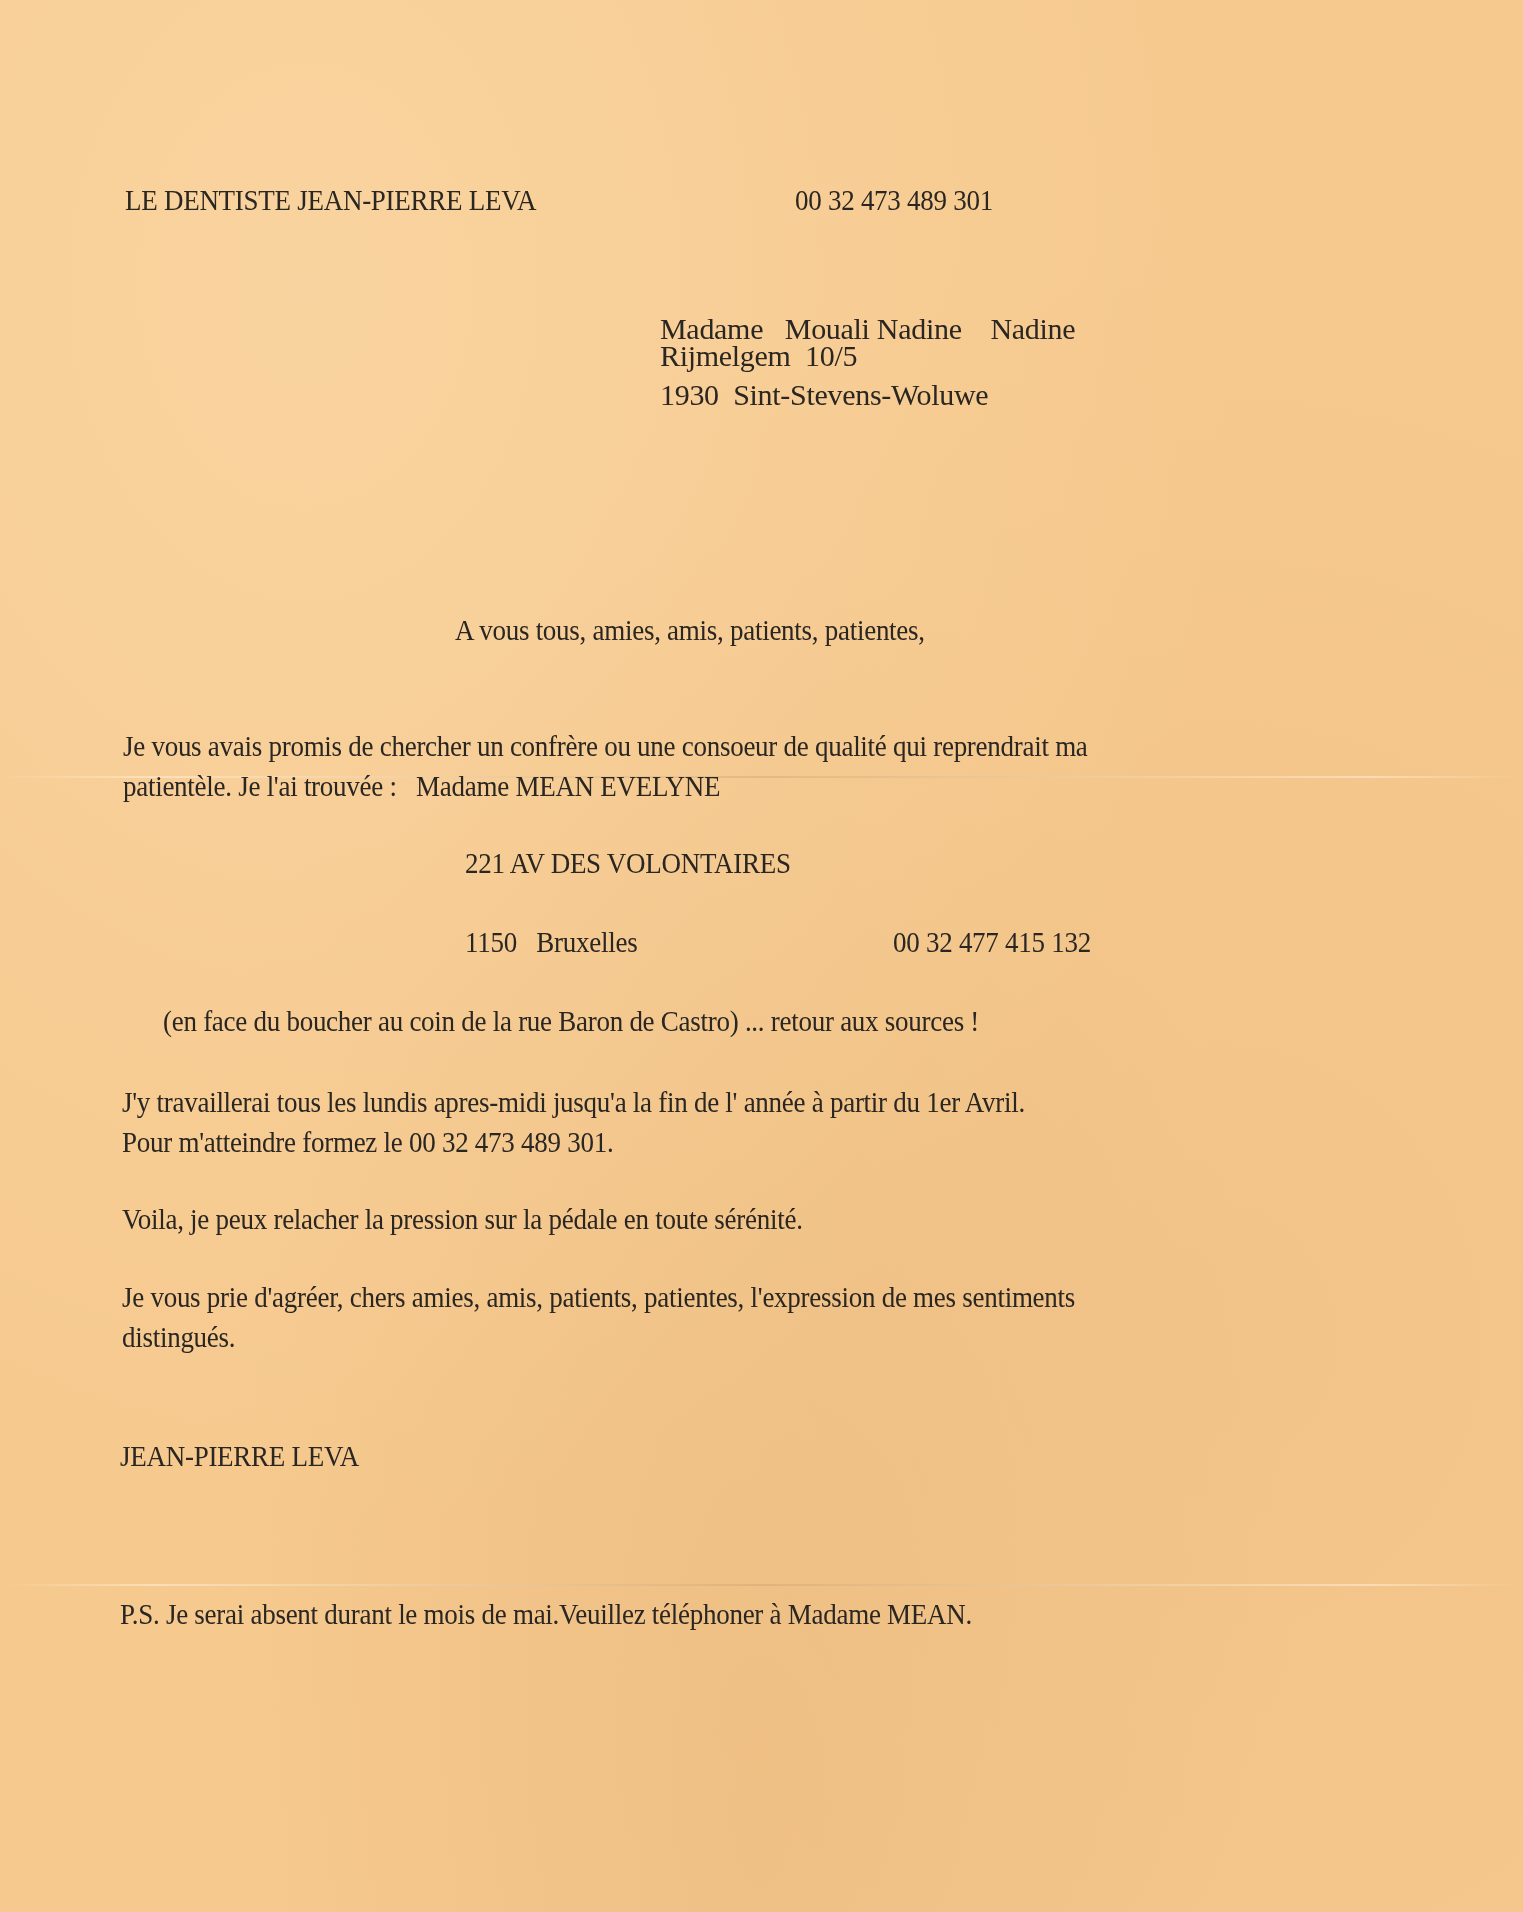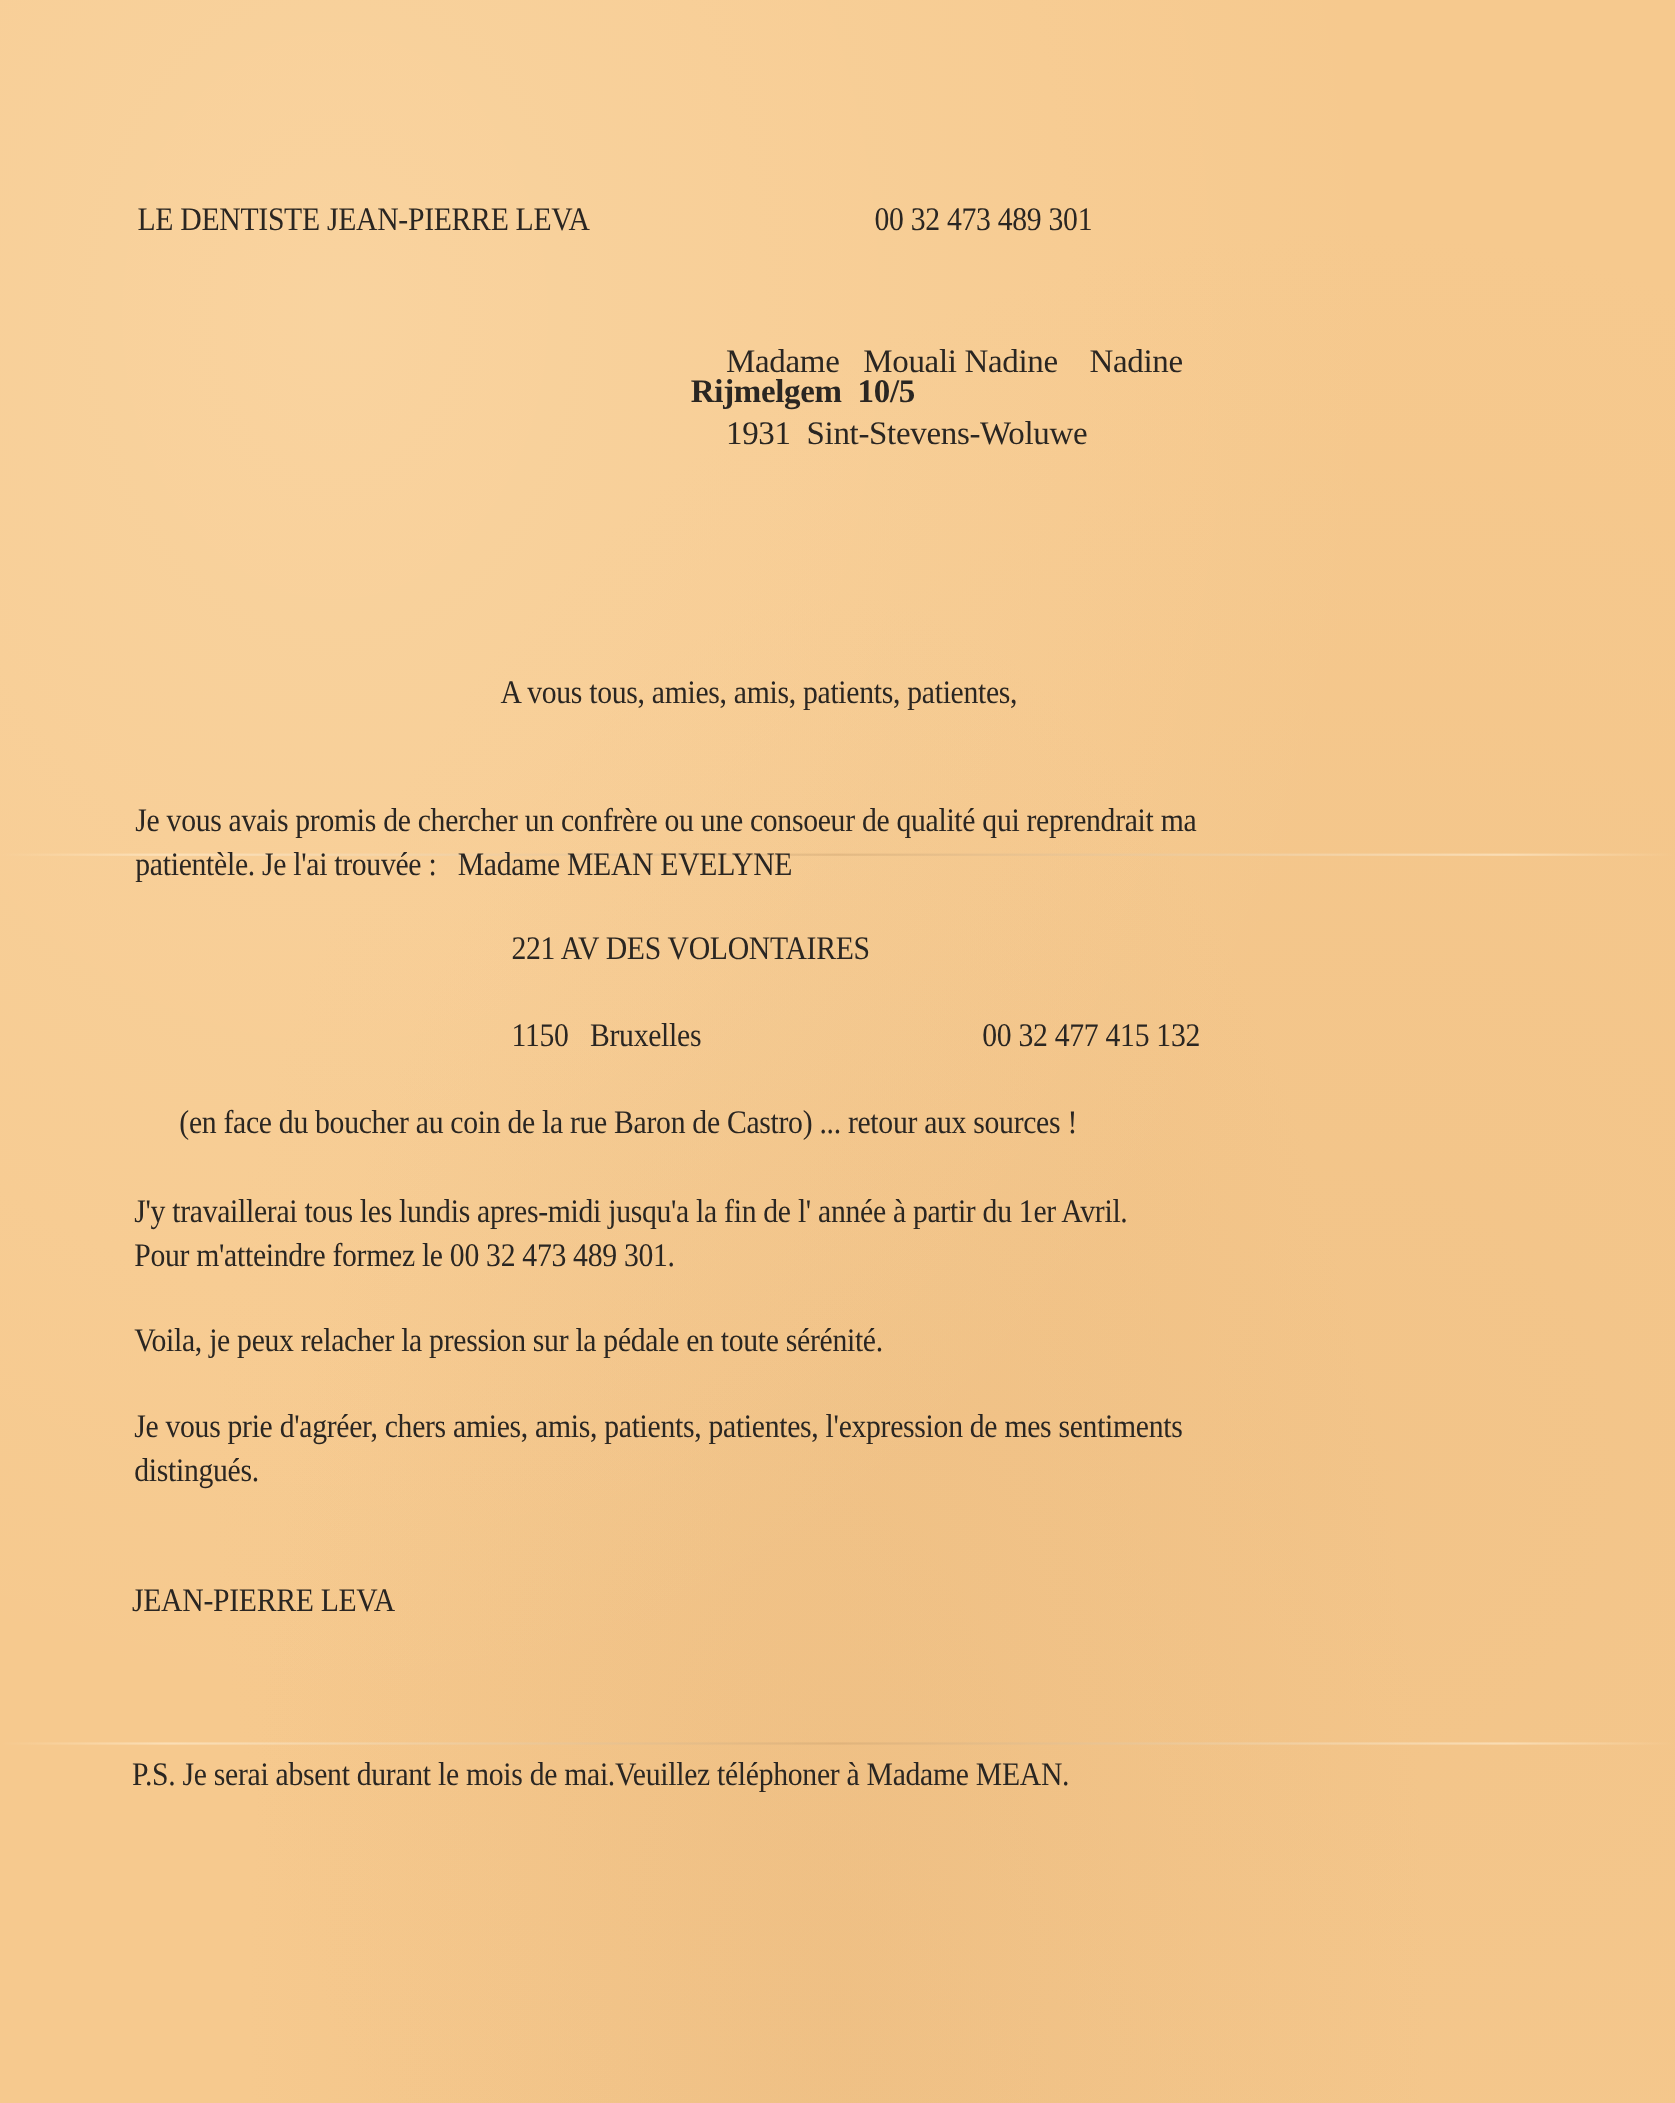--- a/index.html
+++ b/index.html
@@ -43,22 +43,22 @@
 
 <div>
 
   <div class="fold" style="top:776px;"></div>
   <div class="fold" style="top:1584px;"></div>
 
   <div class="line condensed" style="left:125px; top:180px;">LE DENTISTE JEAN-PIERRE LEVA</div>
   <div class="line condensed" style="left:795px; top:180px;">00 32 473 489 301</div>
 
   <div class="line" style="left:660px; top:297px;margin-top:12px;">Madame   Mouali Nadine    Nadine</div>
-  <div class="line" style="left:628px; top:336px;font-weight:bold;">Rijmelgem  10/5</div>
-  <div class="line" style="left:660px; top:375px;">1931  Sint-Stevens-Woluwe</div>
+  <div class="line" style="left:660px; top:336px;">Rijmelgem  10/5</div>
+  <div class="line" style="left:660px; top:375px;">1930  Sint-Stevens-Woluwe</div>
 
   <div class="line condensed" style="left:455px; top:610px;">A vous tous, amies, amis, patients, patientes,</div>
 
   <div class="line condensed" style="left:123px; top:726px;">Je vous avais promis de chercher un confrère ou une consoeur de qualité qui reprendrait ma</div>
   <div class="line condensed" style="left:123px; top:766px;">patientèle. Je l'ai trouvée :   Madame MEAN EVELYNE</div>
 
   <div class="line condensed" style="left:465px; top:843px;">221 AV DES VOLONTAIRES</div>
   <div class="line condensed" style="left:465px; top:922px;">1150   Bruxelles</div>
   <div class="line condensed" style="left:893px; top:922px;">00 32 477 415 132</div>
 

